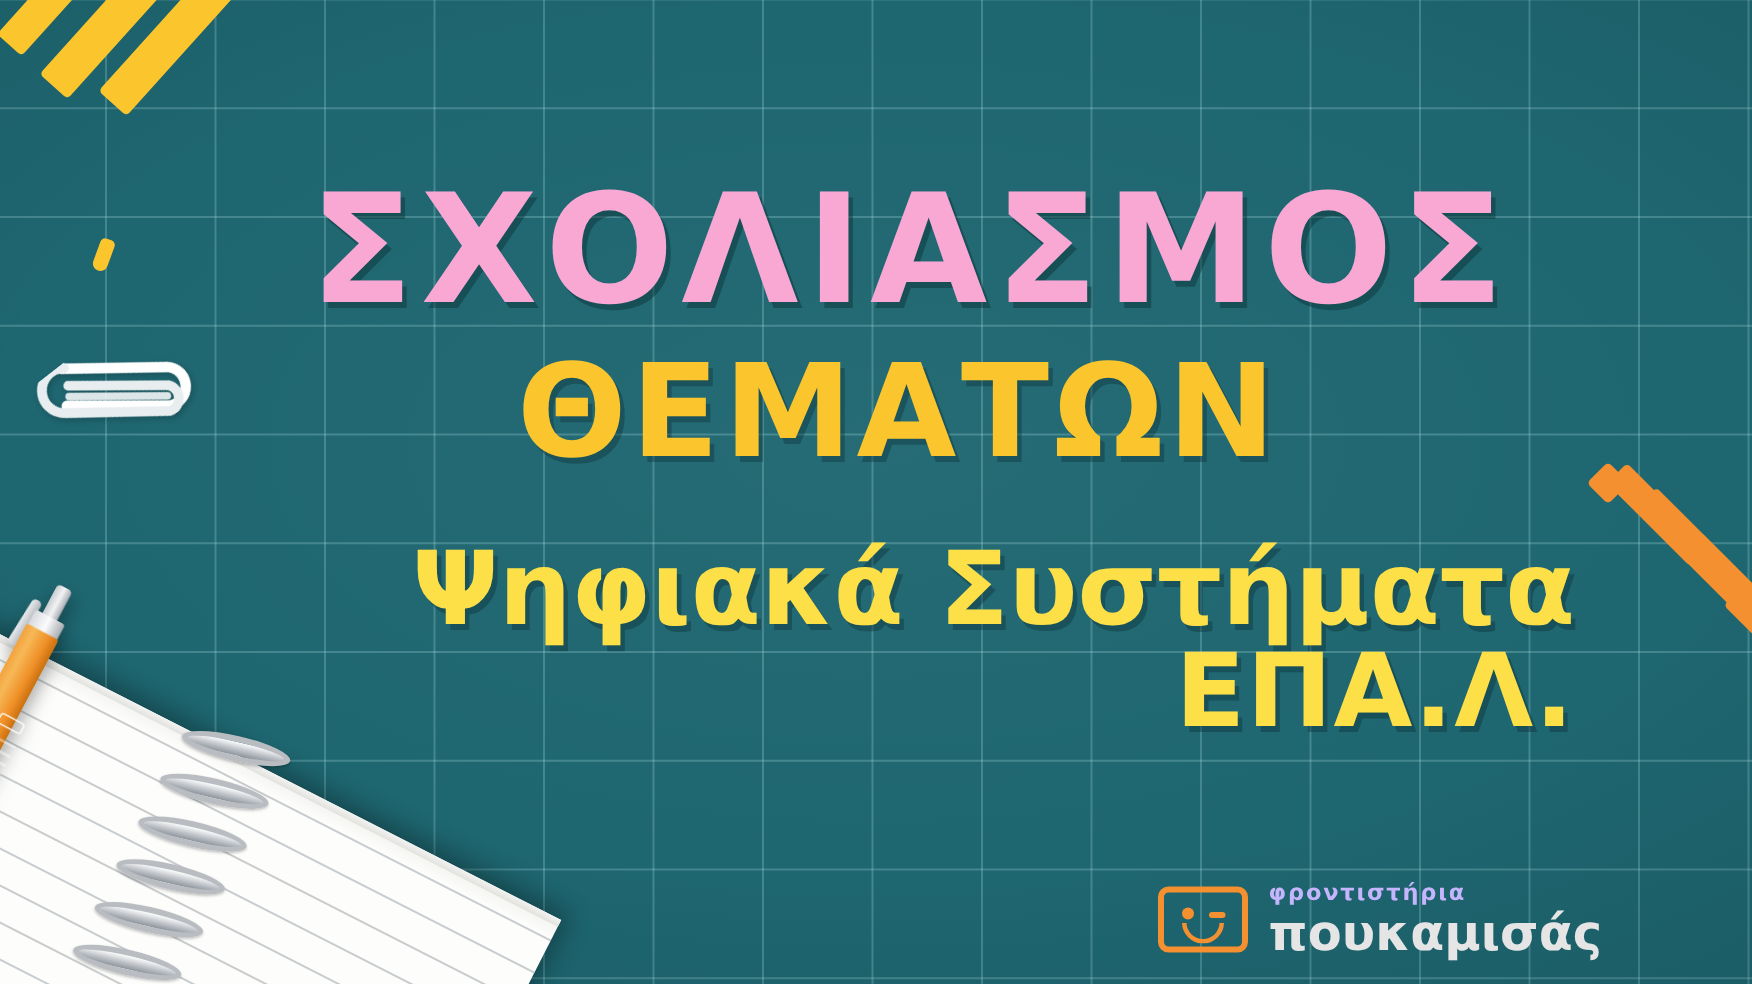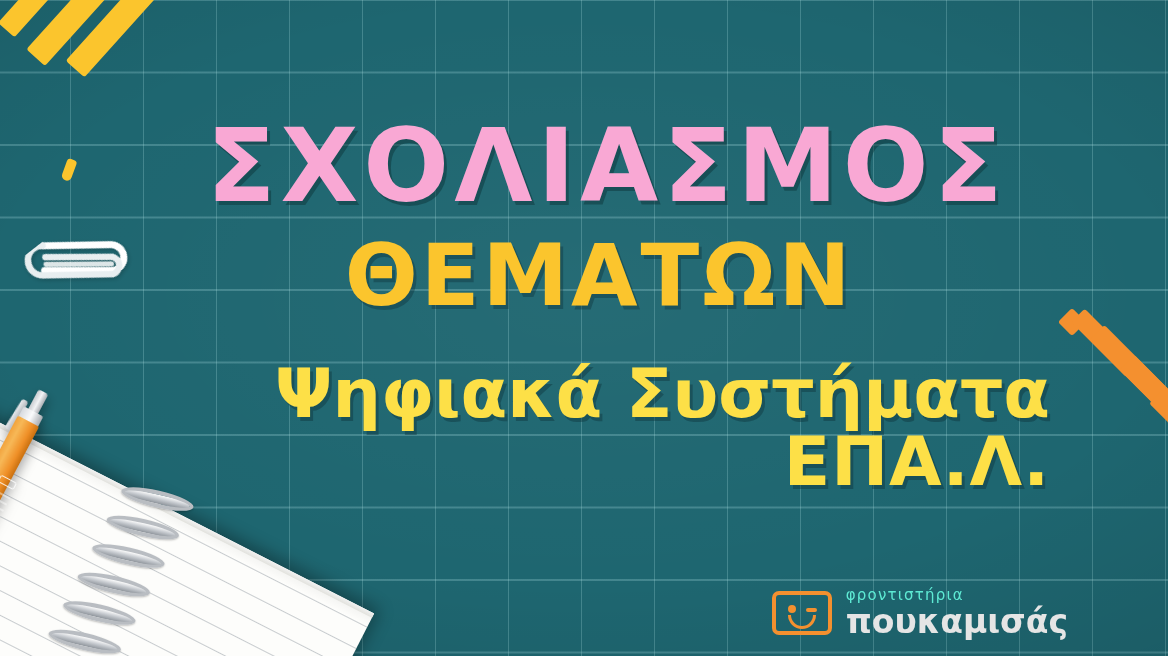--- a/index.html
+++ b/index.html
@@ -231,22 +231,22 @@
   .eye-l { position:absolute; left:12px; top:10px; width:8px; height:8px;
            border-radius:50%; background:#f4902f; }
   .eye-r { position:absolute; right:11px; top:13px; width:11px; height:3.5px;
            border-radius:2px; background:#f4902f; }
   .mouth { position:absolute; left:12px; top:20px; width:28px; height:14px;
            border:3.5px solid #f4902f; border-top:none;
            border-radius:0 0 16px 16px; }
   .brand-text { display:flex; flex-direction:column; line-height:1; }
   .brand-small {
     font-family:"DejaVu Sans", sans-serif;
-    font-size:15px; font-weight:400;
-    color:#5eead4; letter-spacing:1.2px;
+    font-size:15px; font-weight:700;
+    color:#c4b5fd; letter-spacing:1.2px;
     margin-bottom:2px;
   }
   .brand-big {
     font-family:"DejaVu Sans", sans-serif;
     font-size:33px; font-weight:700;
     color:#e5e5e5; letter-spacing:0px;
   }
 </style>
 </head>
 <body>

